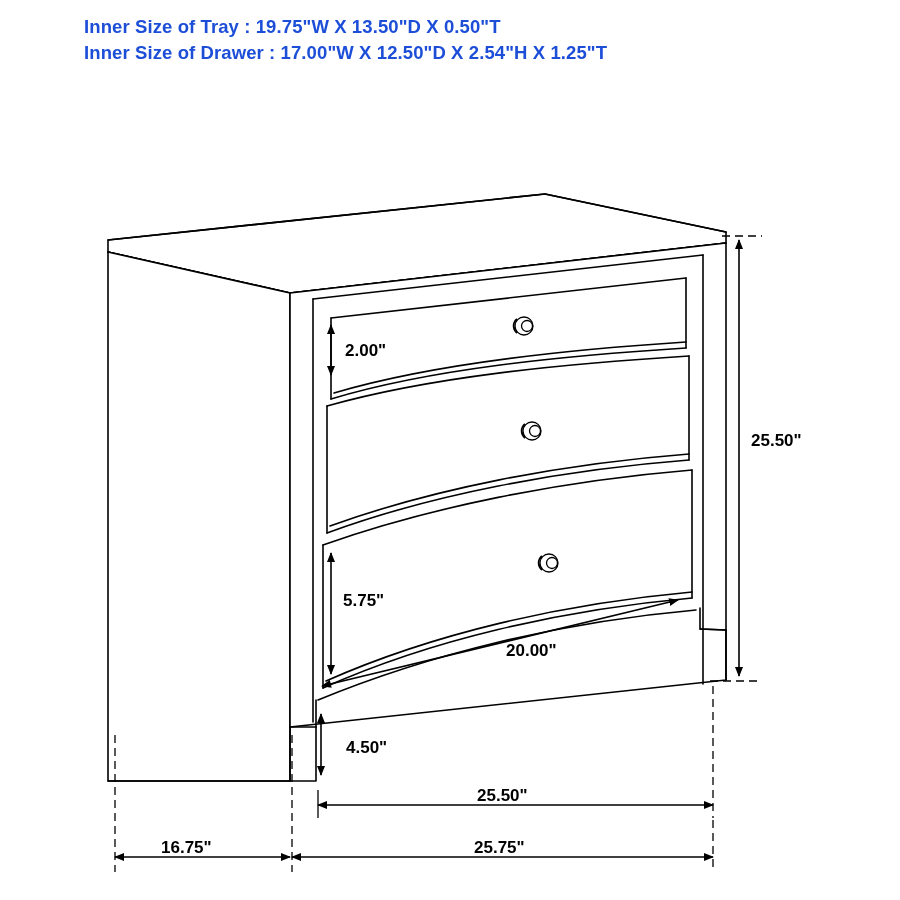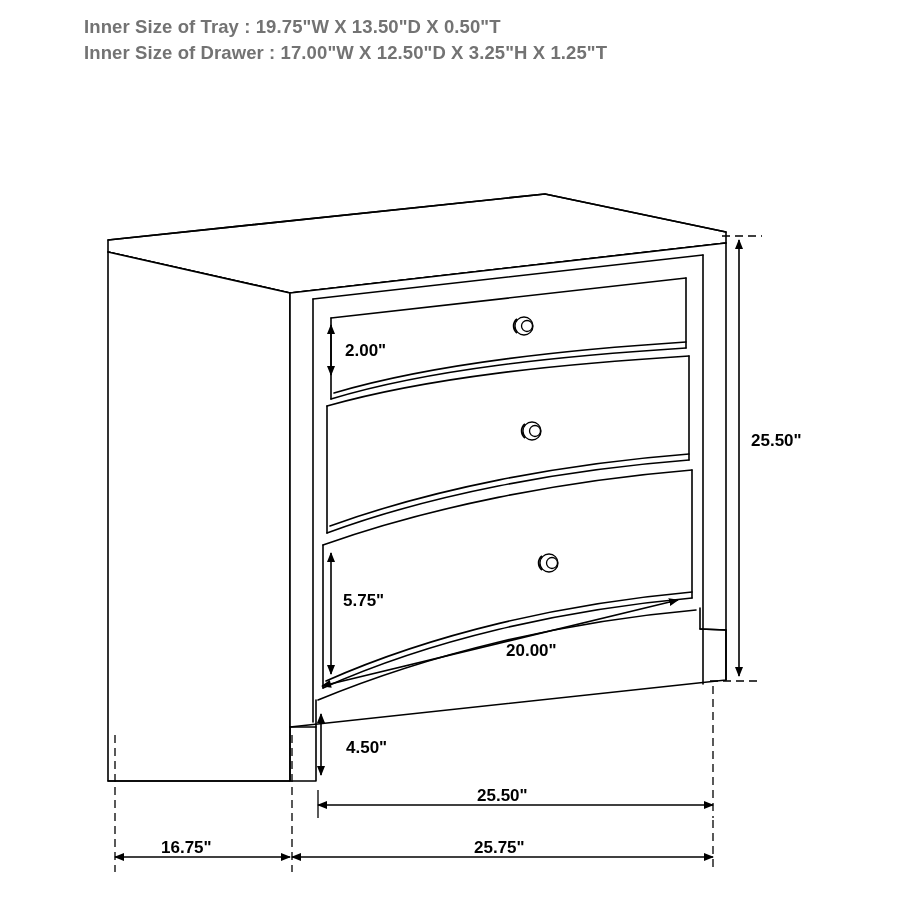--- a/index.html
+++ b/index.html
@@ -16,21 +16,21 @@
     height: 900px;
     background: #ffffff;
     overflow: hidden;
   }
   .spec-lines {
     position: absolute;
     left: 84px;
     top: 14px;
     font-size: 18.5px;
     font-weight: bold;
-    color: #737373;
+    color: #1d4ed8;
     line-height: 1.40;
     letter-spacing: 0.1px;
     white-space: nowrap;
   }
   .spec-lines div {
     margin: 0;
     padding: 0;
   }
   #drawing {
     position: absolute;
@@ -45,21 +45,21 @@
     white-space: nowrap;
   }
 </style>
 </head>
 <body>
 
 <div id="page">
 
   <div class="spec-lines">
     <div>Inner Size of Tray : 19.75"W X 13.50"D X 0.50"T</div>
-    <div>Inner Size of Drawer : 17.00"W X 12.50"D X 3.25"H X 1.25"T</div>
+    <div>Inner Size of Drawer : 17.00"W X 12.50"D X 2.54"H X 1.25"T</div>
   </div>
 
   <svg id="drawing" width="900" height="900" viewBox="0 0 900 900">
     <defs>
       <marker id="arrEnd" markerWidth="12" markerHeight="12" refX="9" refY="4" orient="auto" markerUnits="userSpaceOnUse">
         <path d="M0,0 L10,4 L0,8 z" fill="#000"></path>
       </marker>
       <marker id="arrStart" markerWidth="12" markerHeight="12" refX="1" refY="4" orient="auto" markerUnits="userSpaceOnUse">
         <path d="M10,0 L0,4 L10,8 z" fill="#000"></path>
       </marker>

